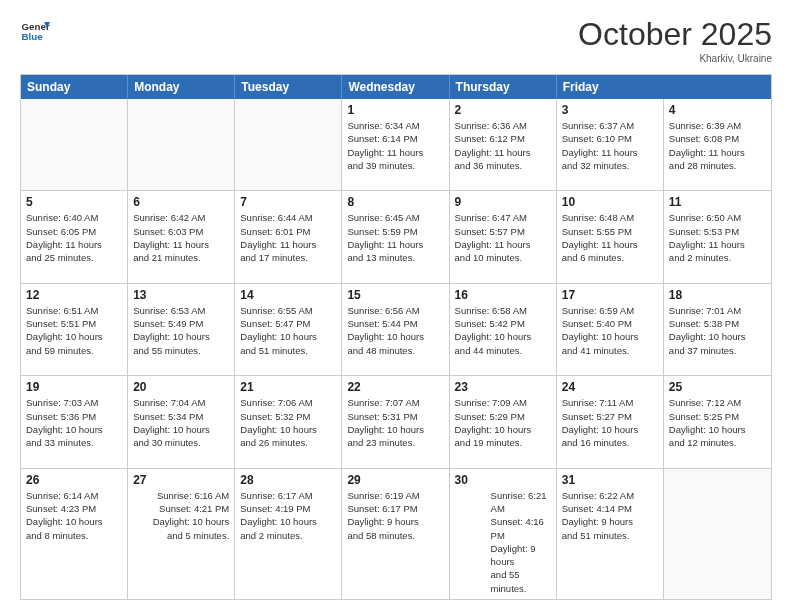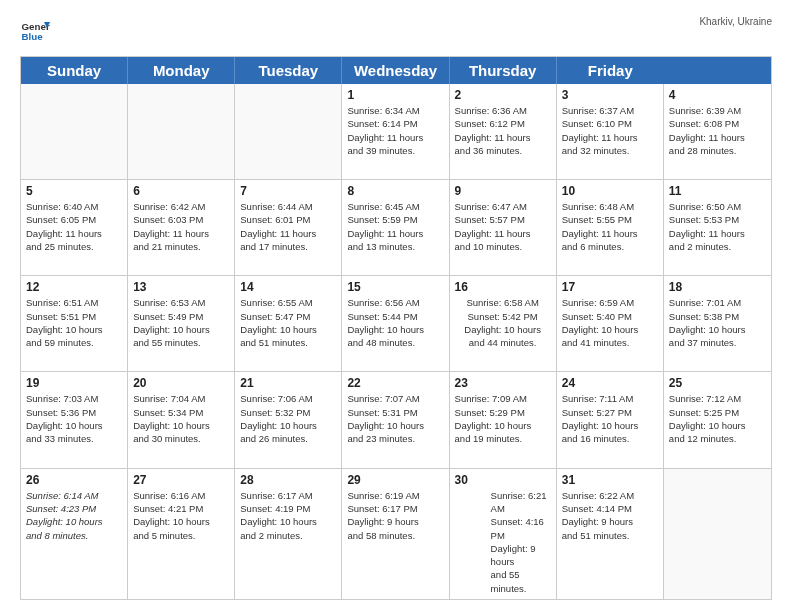--- a/index.html
+++ b/index.html
@@ -50,24 +50,24 @@
       flex-direction: column;
       border: 1px solid #ccc;
     }
     .cal-header {
       display: grid;
       grid-template-columns: repeat(7, 1fr);
       background: #2e6cb5;
     }
     .cal-header-cell {
       color: #fff;
-      font-size: 15px;
+      font-size: 12px;
       font-weight: bold;
       padding: 5px 6px;
-      text-align: center;
+      text-align: left;
       border-right: 1px solid #5a8ecb;
     }
     .cal-header-cell:last-child { border-right: none; }
     .cal-body {
       flex: 1;
       display: flex;
       flex-direction: column;
     }
     .cal-row {
       display: grid;
@@ -106,20 +106,21 @@
 <div class="page">
   <div class="header">
     <div class="logo">
       <svg class="logo-icon" viewBox="0 0 40 40">
         <text x="2" y="18" font-size="13" font-weight="bold" fill="#333">General</text>
         <text x="2" y="32" font-size="13" font-weight="bold" fill="#1a6bb5">Blue</text>
         <polygon points="32,8 40,8 36,16" fill="#1a6bb5"></polygon>
       </svg>
     </div>
     <div class="title-block">
+      <div class="month-title">October 2025</div>
       <div class="location">Kharkiv, Ukraine</div>
     </div>
   </div>
 
   <div class="calendar">
     <div class="cal-header">
     <div class="cal-header-cell">Sunday</div>
         <div class="cal-header-cell">Monday</div>
         <div class="cal-header-cell">Tuesday</div>
         <div class="cal-header-cell">Wednesday</div>
@@ -235,21 +236,21 @@
           </div>
           <div class="cal-cell">
             <div class="day-num">15</div>
             <div class="day-info" style="white-space: pre-line;">Sunrise: 6:56 AM
 Sunset: 5:44 PM
 Daylight: 10 hours
 and 48 minutes.</div>
           </div>
           <div class="cal-cell">
             <div class="day-num">16</div>
-            <div class="day-info" style="white-space: pre-line; text-align: center;">Sunrise: 6:58 AM
+            <div class="day-info" style="white-space: pre-line;">Sunrise: 6:58 AM
 Sunset: 5:42 PM
 Daylight: 10 hours
 and 44 minutes.</div>
           </div>
           <div class="cal-cell">
             <div class="day-num">17</div>
             <div class="day-info" style="white-space: pre-line;">Sunrise: 6:59 AM
 Sunset: 5:40 PM
 Daylight: 10 hours
 and 41 minutes.</div>
@@ -309,28 +310,28 @@
             <div class="day-num">25</div>
             <div class="day-info" style="white-space: pre-line;">Sunrise: 7:12 AM
 Sunset: 5:25 PM
 Daylight: 10 hours
 and 12 minutes.</div>
           </div>
         </div>
         <div class="cal-row">
           <div class="cal-cell">
             <div class="day-num">26</div>
-            <div class="day-info" style="white-space: pre-line; font-style: italic;">Sunrise: 6:14 AM
+            <div class="day-info" style="white-space: pre-line;">Sunrise: 6:14 AM
 Sunset: 4:23 PM
 Daylight: 10 hours
 and 8 minutes.</div>
           </div>
           <div class="cal-cell">
             <div class="day-num">27</div>
-            <div class="day-info" style="white-space: pre-line;">Sunrise: 6:16 AM
+            <div class="day-info" style="white-space: pre-line; text-align: right;">Sunrise: 6:16 AM
 Sunset: 4:21 PM
 Daylight: 10 hours
 and 5 minutes.</div>
           </div>
           <div class="cal-cell">
             <div class="day-num">28</div>
             <div class="day-info" style="white-space: pre-line;">Sunrise: 6:17 AM
 Sunset: 4:19 PM
 Daylight: 10 hours
 and 2 minutes.</div>

